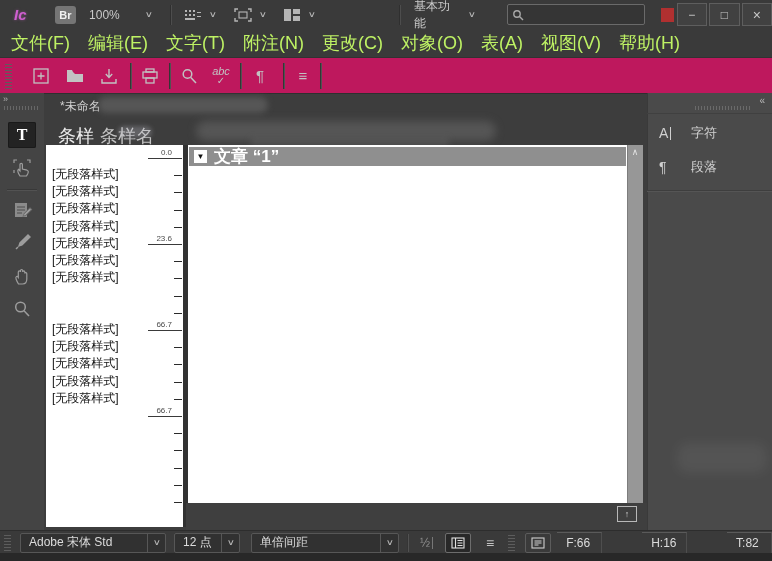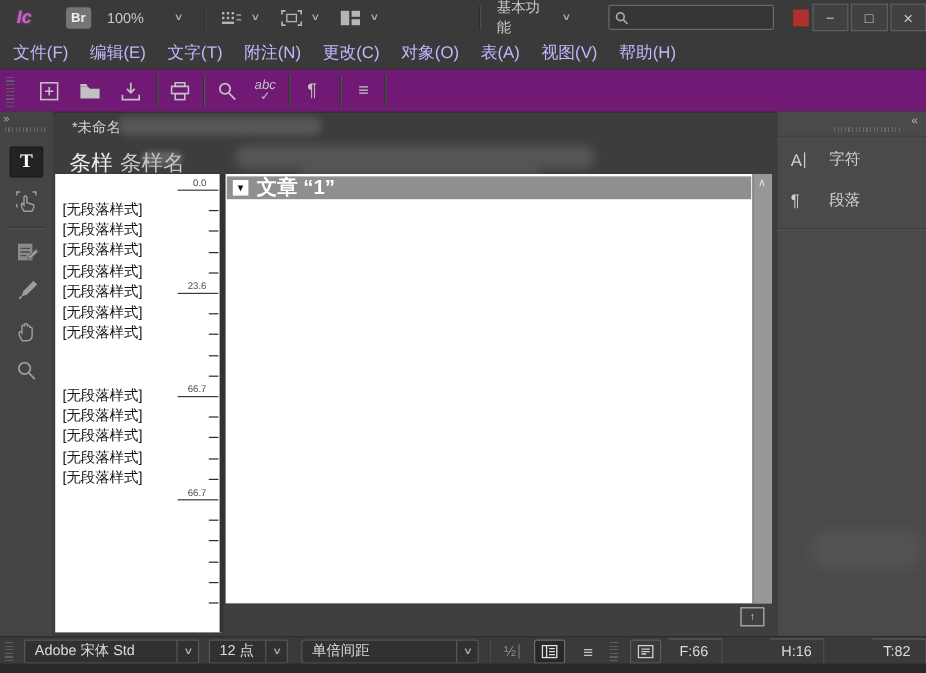--- a/index.html
+++ b/index.html
@@ -24,23 +24,23 @@
           border-radius:2px;display:flex;align-items:center;padding:0 4px;}
   .search input{flex:1;background:transparent;border:0;outline:0;color:#ddd;font-size:11px;
                 font-family:"Liberation Sans",sans-serif;min-width:0;}
   .redind{margin-left:16px;width:13px;height:14px;background:#b03030;}
   .winbtn{width:29px;height:21px;border:1px solid #5e5e5e;background:#414141;color:#c8c8c8;
           display:flex;align-items:center;justify-content:center;font-size:12px;margin-left:2px;}
   .winbtn.close{font-size:14px;}
   
   .menubar{position:absolute;left:0;top:29px;right:0;height:28px;background:#3a3a3a;
            display:flex;align-items:center;border-bottom:1px solid #323232;padding-left:2px;}
-  .menu-item{padding:0 9px;font-size:14px;color:#c4b5fd;line-height:28px;}
-  
-  .toolbar{position:absolute;left:0;top:58px;right:0;height:35px;background:#701a75;
+  .menu-item{padding:0 9px;font-size:18px;color:#bef264;line-height:28px;}
+  
+  .toolbar{position:absolute;left:0;top:58px;right:0;height:35px;background:#be185d;
            display:flex;align-items:center;border-bottom:1px solid #2f2f2f;}
   .grip-v{width:7px;height:26px;margin-left:5px;
           background:repeating-linear-gradient(0deg,#5d5d5d 0 1px,transparent 1px 3px);}
   .tool-btn{width:26px;height:26px;display:flex;align-items:center;justify-content:center;color:#c2c2c2;}
   .tool-btn svg{display:block;}
   .tsep{width:1px;height:26px;background:#353535;box-shadow:1px 0 0 #525252;margin:0 6px;}
   .abc-wrap{display:flex;flex-direction:column;align-items:center;line-height:9px;}
   .abc-top{font-size:11px;font-style:italic;color:#c2c2c2;}
   .abc-chk{font-size:10px;color:#c2c2c2;}
   .pilcrow-g{font-size:15px;color:#c2c2c2;}

